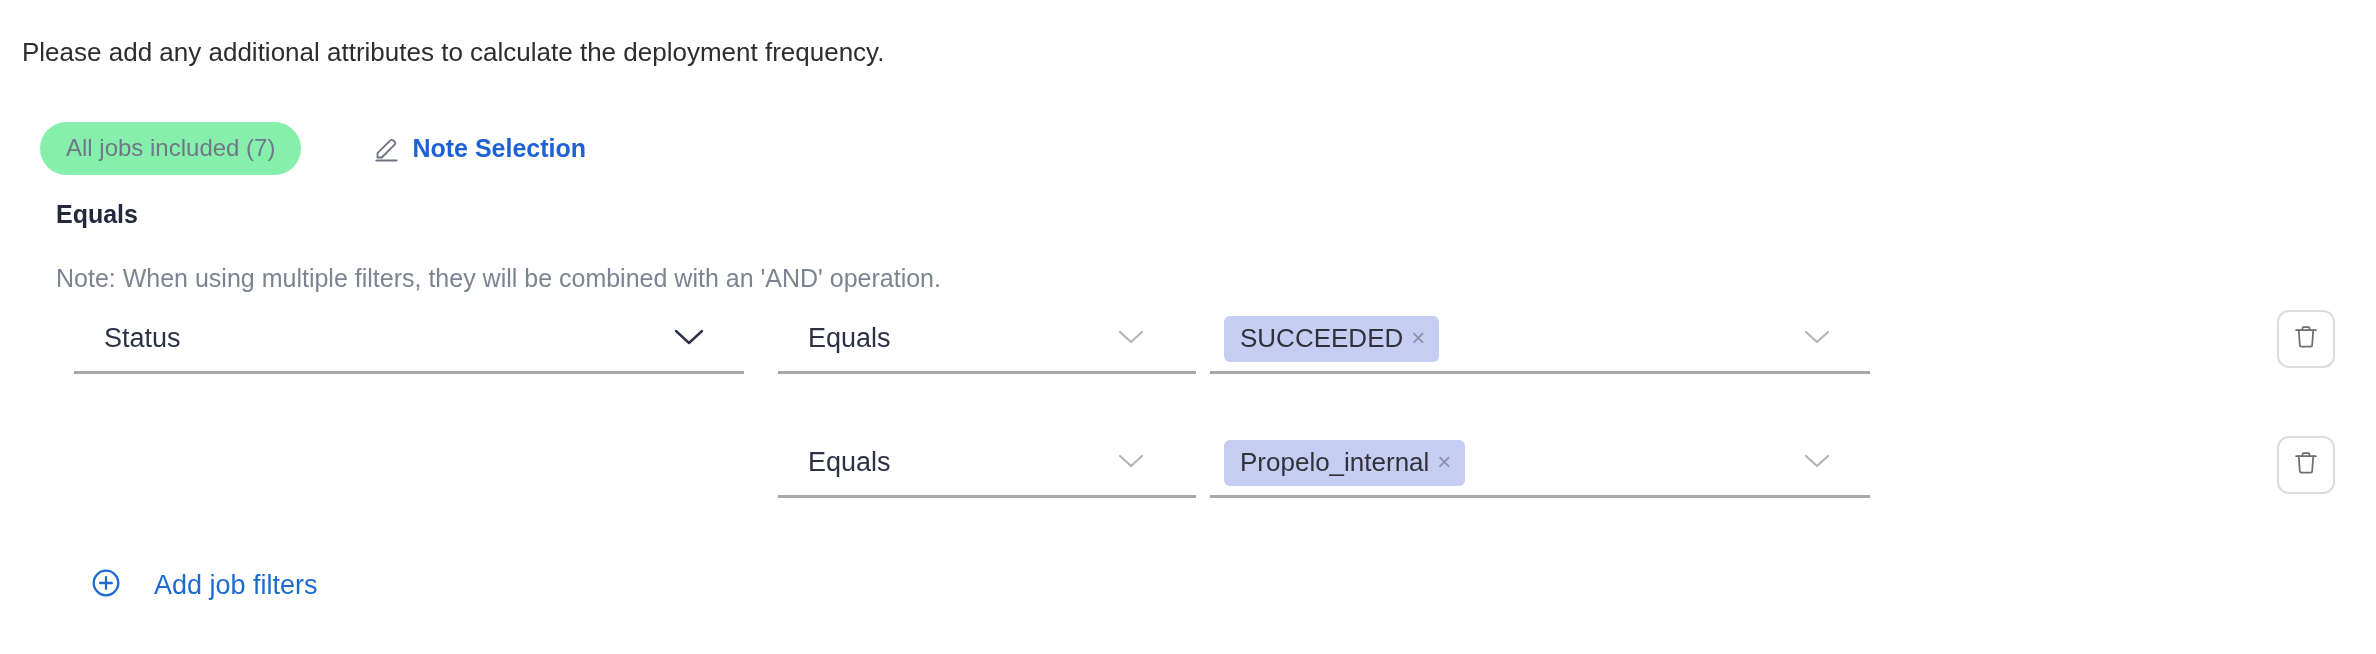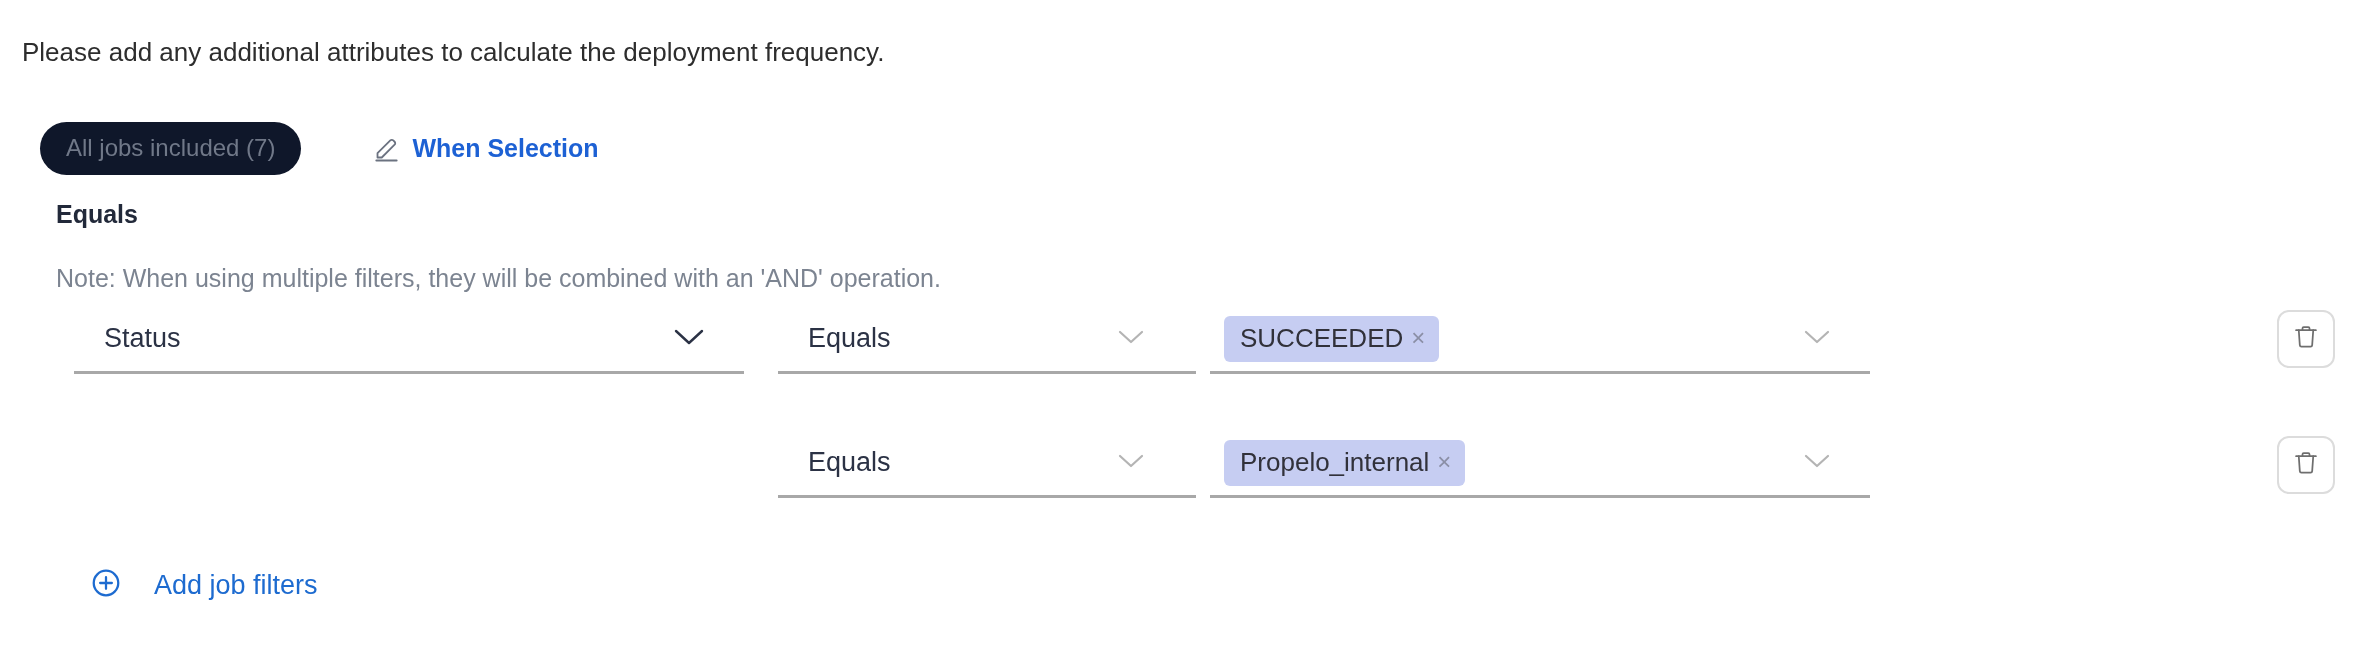--- a/index.html
+++ b/index.html
@@ -36,21 +36,21 @@
   
   .chip-row {
     position: absolute;
     left: 40px;
     top: 122px;
     display: flex;
     align-items: center;
     gap: 0;
   }
   .jobs-pill {
-    background: #0f172a;
+    background: #86efac;
     color: #707888;
     font-size: 24px;
     line-height: 1;
     border-radius: 999px;
     padding: 14px 26px 15px 26px;
     white-space: nowrap;
   }
   .edit-selection {
     display: flex;
     align-items: center;
@@ -190,21 +190,21 @@
 
   <div class="chip-row">
     <div class="jobs-pill">All jobs included (7)</div>
     <div class="edit-selection">
       <span>
         <svg class="pencil-icon" viewBox="0 0 24 24" fill="none" stroke="#6b7280" stroke-width="1.6" stroke-linecap="round" stroke-linejoin="round">
           <path d="M4 16.2 15.4 4.8a1.8 1.8 0 0 1 2.6 0l1.2 1.2a1.8 1.8 0 0 1 0 2.6L7.8 20H4z"></path>
           <path d="M3 22.6h18" stroke-width="1.8"></path>
         </svg>
       </span>
-      <span class="label">When Selection</span>
+      <span class="label">Note Selection</span>
     </div>
   </div>
 
   <div class="filters-title">Equals</div>
   <div class="filters-note">Note: When using multiple filters, they will be combined with an 'AND' operation.</div>
 
   <div class="filter-row row0">
     <div class="field attr">
       <span class="text">Status</span>
       <span class="caret">

